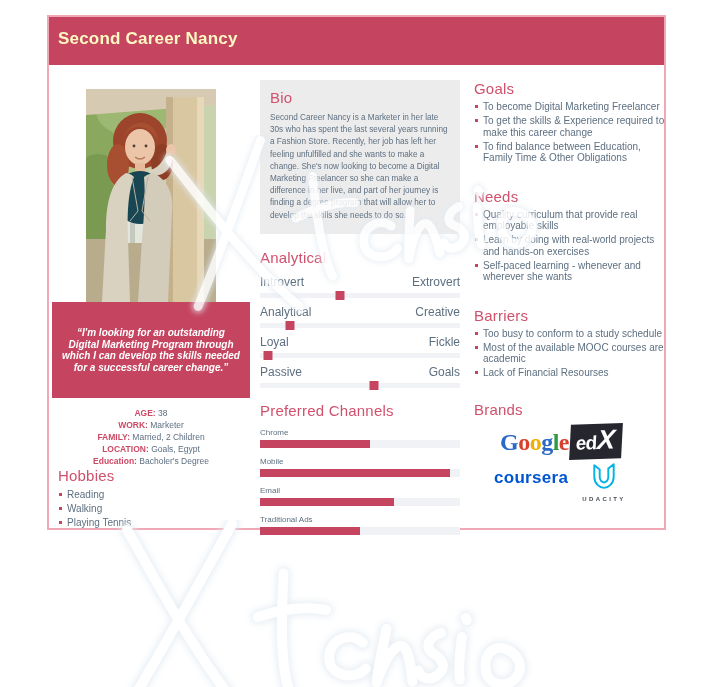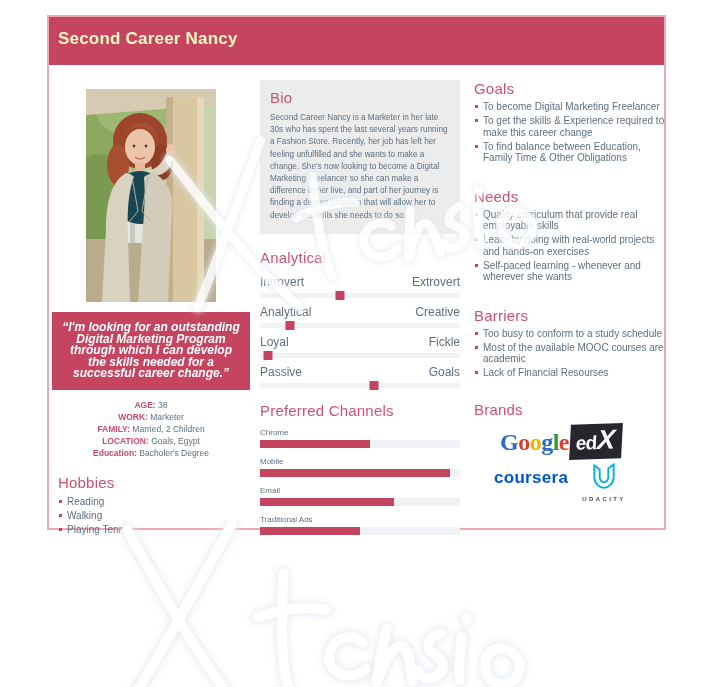--- a/index.html
+++ b/index.html
@@ -29,25 +29,25 @@
 
   .col{position:absolute;top:63px;}
   .col-left{left:3px;width:198px;}
   .col-mid{left:211px;width:200px;}
   .col-right{left:425px;width:194px;}
 
   h2.sec{font-size:15px;font-weight:normal;color:var(--heading);letter-spacing:.2px;}
 
   
   .photo{width:130px;height:213px;margin:9px auto 0;display:block;overflow:hidden;}
-  .quote{margin-top:10px;background:var(--accent);color:#fff;text-align:center;
-    font-size:12px;font-weight:bold;font-style:italic;line-height:11.5px;padding:10px 10px;}
+  .quote{background:var(--accent);color:#fff;text-align:center;
+    font-size:10px;font-weight:bold;font-style:italic;line-height:11.5px;padding:25px 10px;}
   .demo{margin-top:9px;text-align:center;font-size:8.5px;line-height:12px;color:var(--text);}
   .demo .dlabel{color:var(--label);font-weight:bold;}
-  .hobbies h2{margin-top:15px;margin-left:6px;}
+  .hobbies h2{margin-top:0;margin-left:6px;}
 
   ul.blist{list-style:none;margin-top:5px;color:var(--text);font-size:10px;line-height:11.5px;}
   ul.blist li{position:relative;padding-left:9px;margin-bottom:2.5px;}
   ul.blist li::before{content:'';position:absolute;left:1px;top:4px;width:3px;height:3px;background:var(--accent);}
   .hobbies ul{margin-left:6px;}
 
   
   .bio{background:var(--bio_bg);padding:9px 10px 12px;}
   .bio p{margin-top:6px;font-size:8.2px;line-height:12.2px;color:var(--text);}
   .personality{margin-top:15px;}

